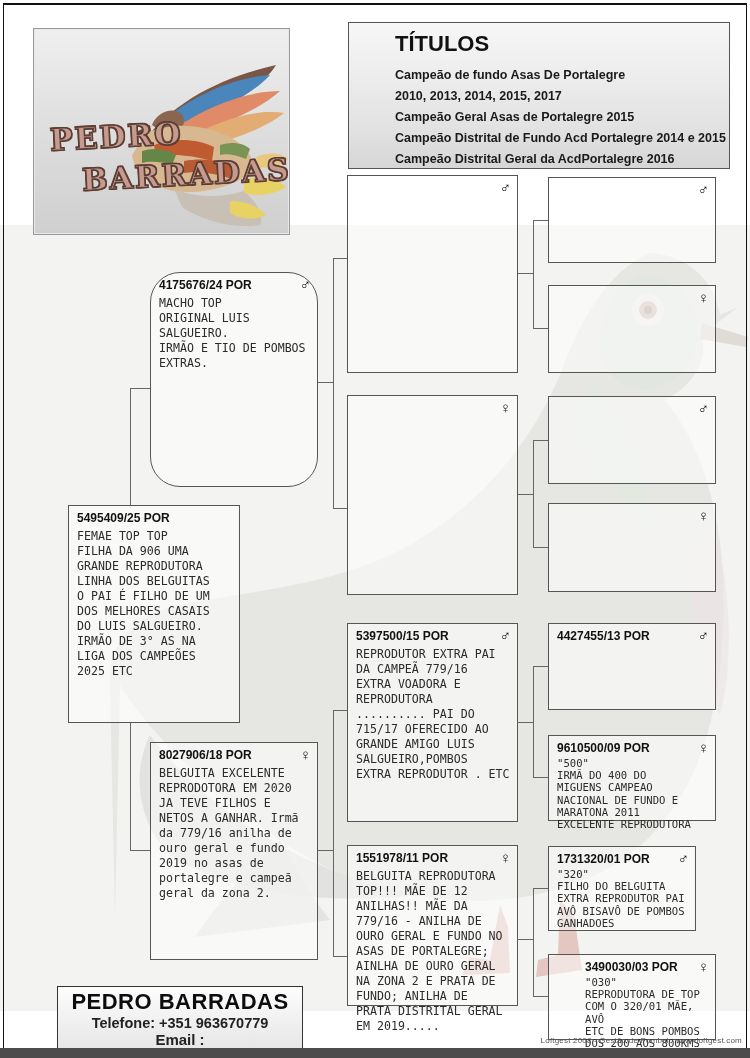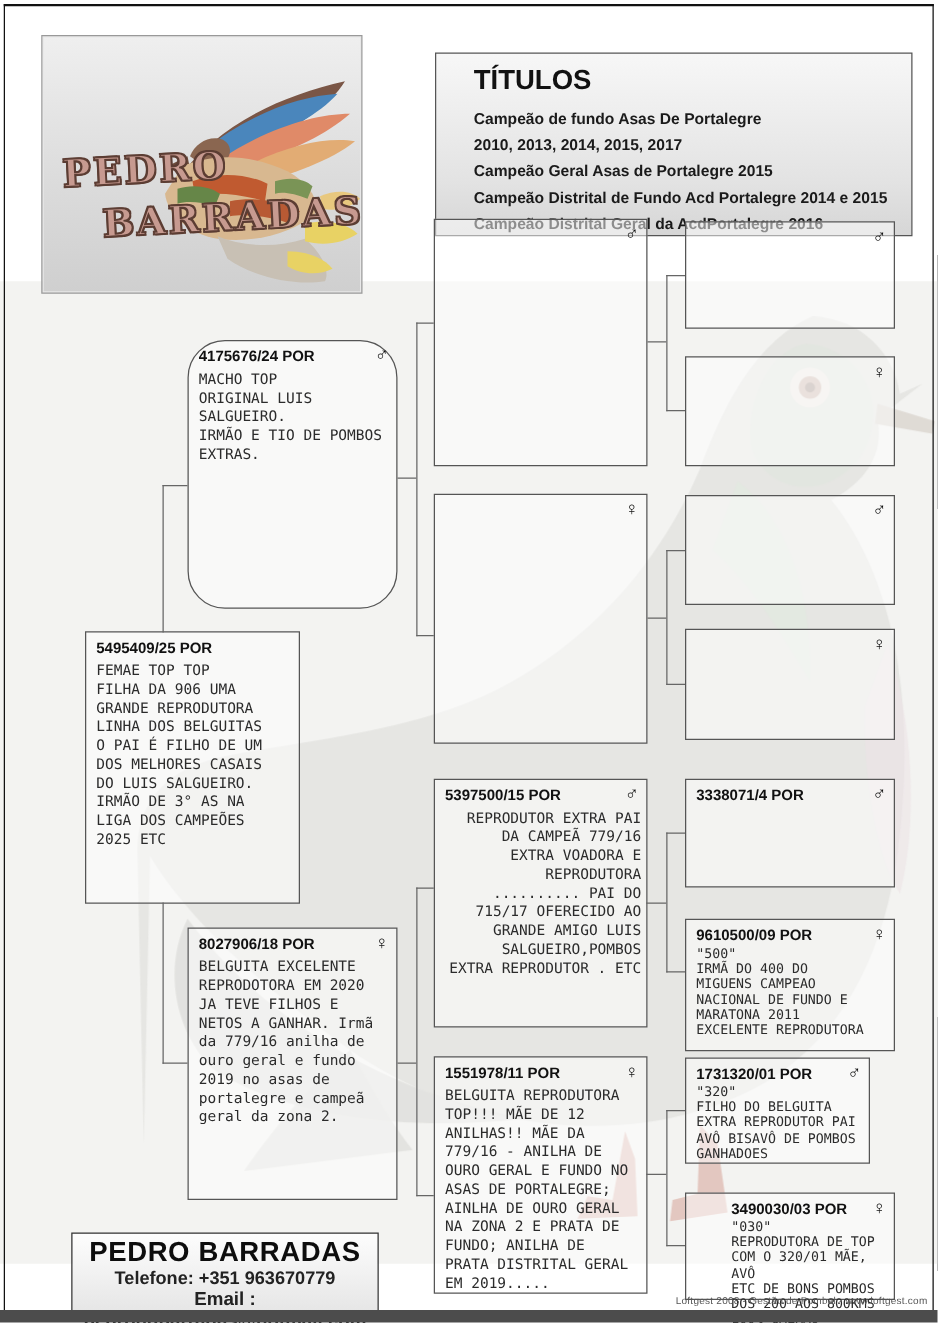--- a/index.html
+++ b/index.html
@@ -19,47 +19,47 @@
   .logo-word{position:absolute;font-family:"DejaVu Serif",serif;font-weight:bold;
         color:#c79a90;-webkit-text-stroke:1.2px #5c3d33;
         text-shadow:1px 1px 0 #5c3d33,-1px 1px 0 #5c3d33,1px -1px 0 #5c3d33,-1px -1px 0 #5c3d33;
         letter-spacing:2px;font-size:30px;transform:rotate(-3deg);}
   .logo-w1{left:16px;top:90px;}
   .logo-w2{left:48px;top:128px;}
 
   
   .titles-box{position:absolute;left:348px;top:22px;width:382px;height:147px;
         background:linear-gradient(180deg,#f7f7f7 0%,#e3e3e3 70%,#d6d6d6 100%);
-        border:1px solid #555;padding:8px 0 0 30px;box-sizing:border-box;margin-top:20px;}
+        border:1px solid #555;padding:8px 0 0 46px;box-sizing:border-box;}
   .titles-heading{font-size:22px;font-weight:bold;color:#111;margin-bottom:8px;}
   .titles-line{font-size:12.5px;font-weight:bold;color:#1a1a1a;line-height:21px;}
 
   
   .pbox{position:absolute;border:1px solid #555;background:rgba(255,255,255,.5);
         box-sizing:border-box;padding:5px 4px 2px 8px;}
   .pbox-head{display:flex;justify-content:space-between;align-items:flex-start;}
   .ring{font-size:12px;font-weight:bold;color:#111;}
   .sex{font-size:15px;line-height:13px;color:#111;padding-right:2px;}
   .pbox-body{font-family:"DejaVu Sans Mono",monospace;font-size:11.6px;line-height:15px;
         color:#2b2b2b;white-space:pre-line;margin-top:4px;}
   .pbox-sm .pbox-body{font-size:10.6px;line-height:12.2px;margin-top:2px;}
 
   #b-sire   {left:150px;top:272px;width:168px;height:215px;border-radius:30px;}
   #b-subject{left:68px; top:505px;width:172px;height:218px;}
   #b-dam    {left:150px;top:742px;width:168px;height:218px;}
   #b-gp1{left:347px;top:175px;width:171px;height:198px;}
   #b-gp2{left:347px;top:395px;width:171px;height:200px;}
-  #b-gp3{left:347px;top:623px;width:171px;height:199px;text-align:right;}
-  #b-gp4{left:347px;top:845px;width:171px;height:190px;}
+  #b-gp3{left:347px;top:623px;width:171px;height:199px;}
+  #b-gp4{left:347px;top:845px;width:171px;height:161px;}
   #b-gg1{left:548px;top:177px;width:168px;height:86px;}
   #b-gg2{left:548px;top:285px;width:168px;height:88px;}
   #b-gg3{left:548px;top:396px;width:168px;height:88px;}
   #b-gg4{left:548px;top:503px;width:168px;height:89px;}
   #b-gg5{left:548px;top:623px;width:168px;height:87px;}
-  #b-gg6{left:548px;top:735px;width:168px;height:106px;}
+  #b-gg6{left:548px;top:735px;width:168px;height:86px;}
   #b-gg7{left:548px;top:846px;width:148px;height:85px;}
   #b-gg8{left:548px;top:954px;width:168px;height:86px;padding-left:36px;}
 
   .cl{position:absolute;background:#666;}
 
   
   .contact-box{position:absolute;left:57px;top:986px;width:246px;height:64px;
         background:linear-gradient(180deg,#fdfdfd,#e6e6e6);border:1px solid #333;
         text-align:center;box-sizing:border-box;padding-top:2px;}
   .contact-name{font-size:22px;font-weight:bold;color:#0d0d0d;letter-spacing:.5px;}
@@ -253,21 +253,21 @@
   <div class="pbox pbox-sm" id="b-gg4">
     <div class="pbox-head">
         <span class="ring"></span>
         <span class="sex">♀</span>
       </div>
     <div class="pbox-body"></div>
   </div>
 
   <div class="pbox pbox-sm" id="b-gg5">
     <div class="pbox-head">
-        <span class="ring">3338071/4 POR</span>
+        <span class="ring">4427455/13 POR</span>
         <span class="sex">♂</span>
       </div>
   </div>
 
   <div class="pbox pbox-sm" id="b-gg6">
     <div class="pbox-head">
         <span class="ring">9610500/09 POR</span>
         <span class="sex">♀</span>
       </div>
     <div class="pbox-body">"500"

